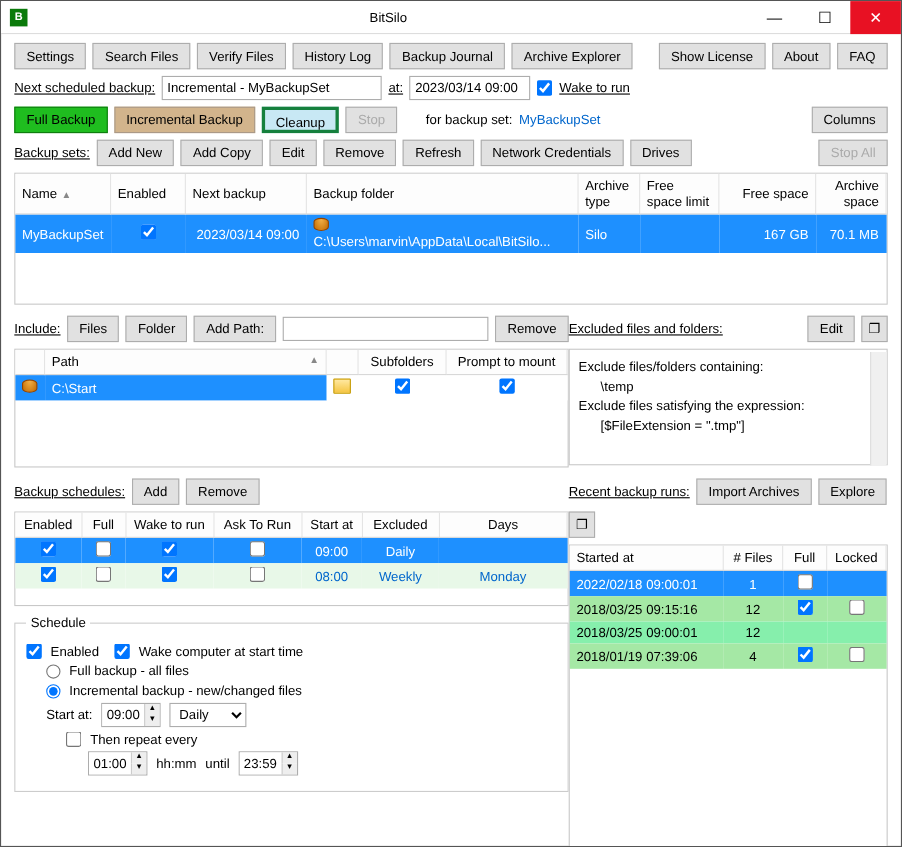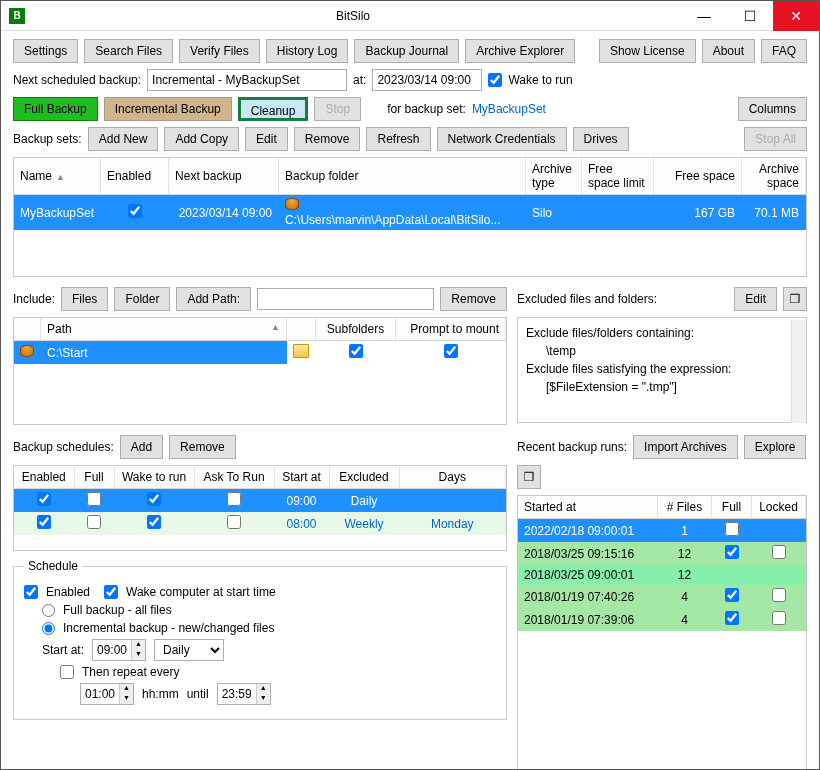--- a/index.html
+++ b/index.html
@@ -22,21 +22,21 @@
   button.std { background: #e1e1e1; border: 1px solid #adadad; padding: 4px 10px; height: 24px; cursor: pointer; }
   button.std:disabled { color: #aaa; cursor: default; }
 
   button.green { background: #1fbd1f; color:#000; border:1px solid #0f7d0f; }
   button.tan { background: #d2b48c; border:1px solid #a98; }
   button.lblue { background: #c8e8f4; border:3px solid #15803d; }
 
   input.text, select.text { border: 1px solid #adadad; height: 22px; padding: 2px 4px; background:#fff; }
   input[type=checkbox] { width:14px; height:14px; }
 
-  label.lbl { white-space: nowrap; }
+  label.lbl { white-space: nowrap; text-decoration: underline; }
 
   
   .tbl-wrap { border: 1px solid #c8c8c8; background:#fff; }
   table { border-collapse: collapse; width: 100%; }
   th { background: #fdfdfd; border-right:1px solid #e4e4e4; border-bottom:1px solid #d8d8d8; text-align:left; padding: 4px 6px; font-weight: normal; }
   td { padding: 3px 6px; border-right:1px solid transparent; }
   tr.sel td { background: #1e90ff; color: #fff; }
   .sort-arrow { color:#888; font-size:9px; margin-left:4px;}
 
   fieldset.schedule { border:1px solid #ccc; padding:8px 10px 10px; }
@@ -47,21 +47,21 @@
   .indent3 { margin-left: 56px; }
 
   .spin { width:54px; border:1px solid #adadad; height:22px; display:inline-flex; align-items:center; }
   .spin input { border:none; width:38px; height:20px; text-align:center; }
   .spin .updn { width:15px; display:flex; flex-direction:column; }
   .spin .updn span { height:10px; font-size:7px; text-align:center; background:#eee; border-left:1px solid #ccc; }
 
   .folder-icon { display:inline-block; width:16px; height:14px; background: linear-gradient(#ffe9a2,#f5c542); border:1px solid #c59a00; border-radius:1px; }
   .db-icon { display:inline-block; width:14px; height:12px; background: radial-gradient(ellipse at top,#f3b24a,#c26a00); border-radius:50% / 30%; border:1px solid #924300; }
 
-  .twocol { display:grid; grid-template-columns: 1fr 290px; gap:10px; }
+  .twocol { display:grid; grid-template-columns: 1fr 290px; }
 
   .green-row td { background:#a5e8a5 !important; }
   .white-row td { background:#86efac; }
   .highlight-row td { background:#1e90ff; color:#fff; }
 
   .sched-tbl tbody tr td { background:#e8f8e8; }
   .sched-tbl tbody tr.sel td { background:#1e90ff; color:#fff; }
   .sched-tbl tbody tr.sel td:first-child { background:#1e90ff; }
   .sched-tbl td { text-align:center; }
   .sched-tbl td.blue { color:#0066cc; }
@@ -180,21 +180,21 @@
         <button class="std">Remove</button>
       </div>
       <div class="tbl-wrap" style="height:108px">
         <table>
           <thead>
               <tr>
             <th style="width:18px"></th>
             <th><span>Path</span><span class="sort-arrow" style="float:right">▲</span></th>
             <th style="width:28px"></th>
             <th style="width:80px;text-align:center">Subfolders</th>
-            <th style="width:110px;text-align:right">Prompt to mount</th>
+            <th style="width:110px;text-align:center">Prompt to mount</th>
           </tr>
             </thead>
           <tbody id="include-body">
   <tr class="sel">
     <td><span class="db-icon"></span></td>
     <td>C:\Start</td>
     <td style="background:#fff"><span class="folder-icon"></span></td>
     <td style="text-align:center;background:#fff;color:#000"><input type="checkbox" checked="" style=""></td>
     <td style="text-align:center;background:#fff;color:#000"><input type="checkbox" checked="" style=""></td>
   </tr>
@@ -344,26 +344,20 @@
     <td><input type="checkbox" checked="" style=""></td>
     <td><input type="checkbox" style=""></td>
   </tr>
   <tr class="white-row">
     <td>2018/03/25 09:00:01</td>
     <td>12</td>
     <td></td>
     <td></td>
   </tr>
   <tr class="green-row">
-    <td>2018/01/19 07:40:26</td>
-    <td>4</td>
-    <td><input type="checkbox" checked="" style=""></td>
-    <td><input type="checkbox" style=""></td>
-  </tr>
-  <tr class="green-row">
     <td>2018/01/19 07:39:06</td>
     <td>4</td>
     <td><input type="checkbox" checked="" style=""></td>
     <td><input type="checkbox" style=""></td>
   </tr>
             </tbody>
         </table>
       </div>
     </div>
   </div>

